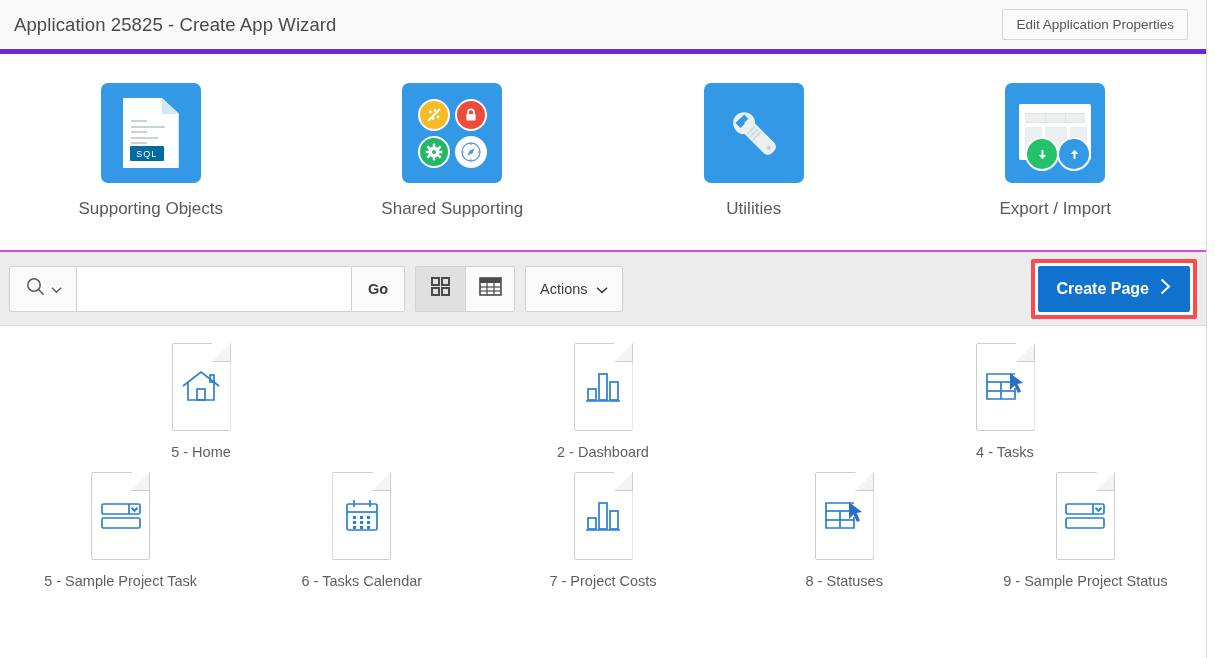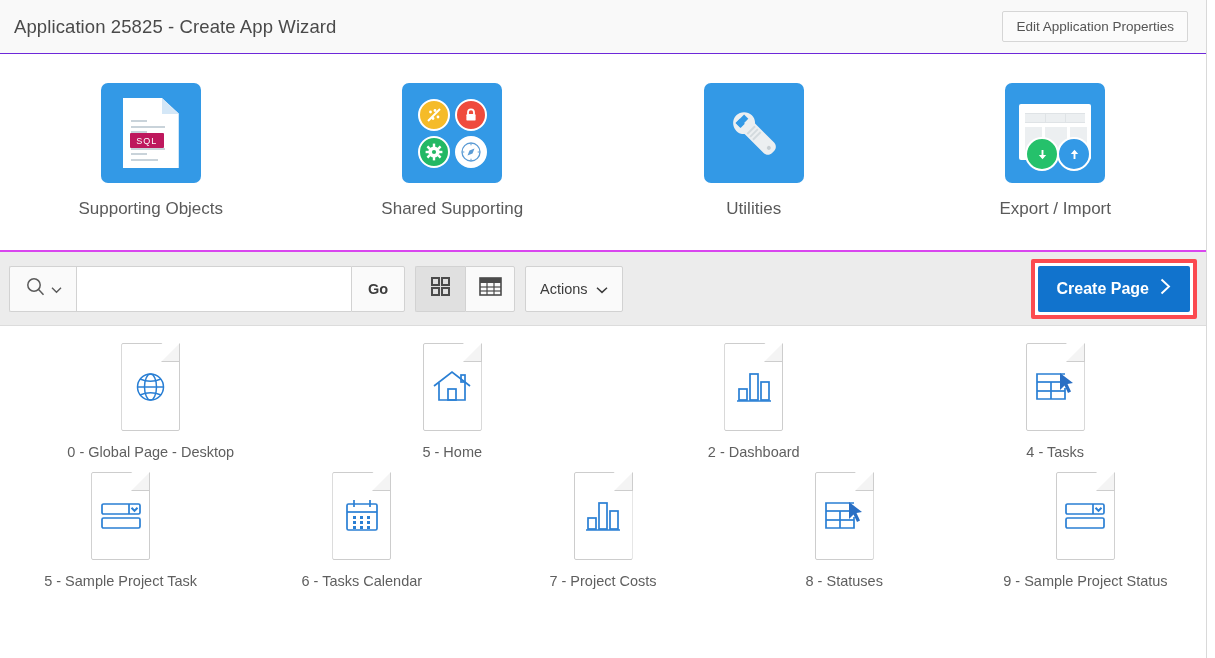--- a/index.html
+++ b/index.html
@@ -8,21 +8,21 @@
     font-family: "Liberation Sans", sans-serif;
     background: #ffffff;
     overflow: hidden;
   }
   body { position: relative; }
 
   
   .app-header {
     height: 54px;
     background: #f9f9f9;
-    border-bottom: 1px solid #6d28d9;
+    border-bottom: 5px solid #6d28d9;
     display: flex;
     align-items: center;
     justify-content: space-between;
     padding: 0 18px 0 14px;
     width: 1206px;
   }
   .app-title {
     font-size: 18.5px;
     color: #4a4a4a;
     font-weight: 400;
@@ -118,23 +118,23 @@
     clip-path: polygon(0 0, 100% 100%, 0 100%);
   }
   .sql-doc .lines { position: absolute; left: 8px; top: 22px; width: 40px; }
   .sql-doc .lines span {
     display: block; height: 2px; background: #c9d3da; margin-bottom: 3.5px;
   }
   .sql-doc .lines span.s { width: 40%; }
   .sql-doc .lines span.m { width: 68%; }
   .sql-doc .lines span.l { width: 85%; }
   .sql-doc .sqltag {
-    position: absolute; left: 7px; bottom: 20px;
+    position: absolute; left: 7px; bottom: 7px;
     width: 34px; height: 15px;
-    background: #be185d; border-radius: 1px;
+    background: #0369a1; border-radius: 1px;
     color: #ffffff; font-size: 9px; letter-spacing: 1px;
     display: flex; align-items: center; justify-content: center;
     font-family: "Liberation Sans", sans-serif;
   }
 
   
   .quad { display: grid; grid-template-columns: 32px 32px; grid-template-rows: 32px 32px; gap: 5px; }
   .quad .c {
     width: 32px; height: 32px; border-radius: 50%;
     border: 2.5px solid #ffffff;
@@ -491,38 +491,20 @@
       </span>
     </button>
   </div>
 
 </div>
 
 <div class="pages-area">
 
   <div class="pages-row">
 
-    <div class="page-card">
-      <div class="doc">
-        <div class="body"></div>
-          <div class="corner"></div>
-        <div class="glyph">
-          <svg width="37" height="37" viewBox="0 0 37 37">
-            <g fill="none" stroke="#2a7fd4" stroke-width="1.5">
-              <circle cx="18.5" cy="18.5" r="13"></circle>
-              <ellipse cx="18.5" cy="18.5" rx="6" ry="13"></ellipse>
-              <line x1="5.5" y1="18.5" x2="31.5" y2="18.5"></line>
-              <path d="M8 10.5 Q18.5 15 29 10.5"></path>
-                <path d="M8 26.5 Q18.5 22 29 26.5"></path>
-            </g>
-          </svg>
-        </div>
-      </div>
-      <div class="page-label">0 - Global Page - Desktop</div>
-    </div>
 
     <div class="page-card">
       <div class="doc">
         <div class="body"></div>
           <div class="corner"></div>
         <div class="glyph">
           <svg width="40" height="34" viewBox="0 0 40 34">
             <g fill="none" stroke="#2a7fd4" stroke-width="1.7">
               <polyline points="2,16 20,2 38,16"></polyline>
               <polyline points="7,13 7,30 33,30 33,13"></polyline>

